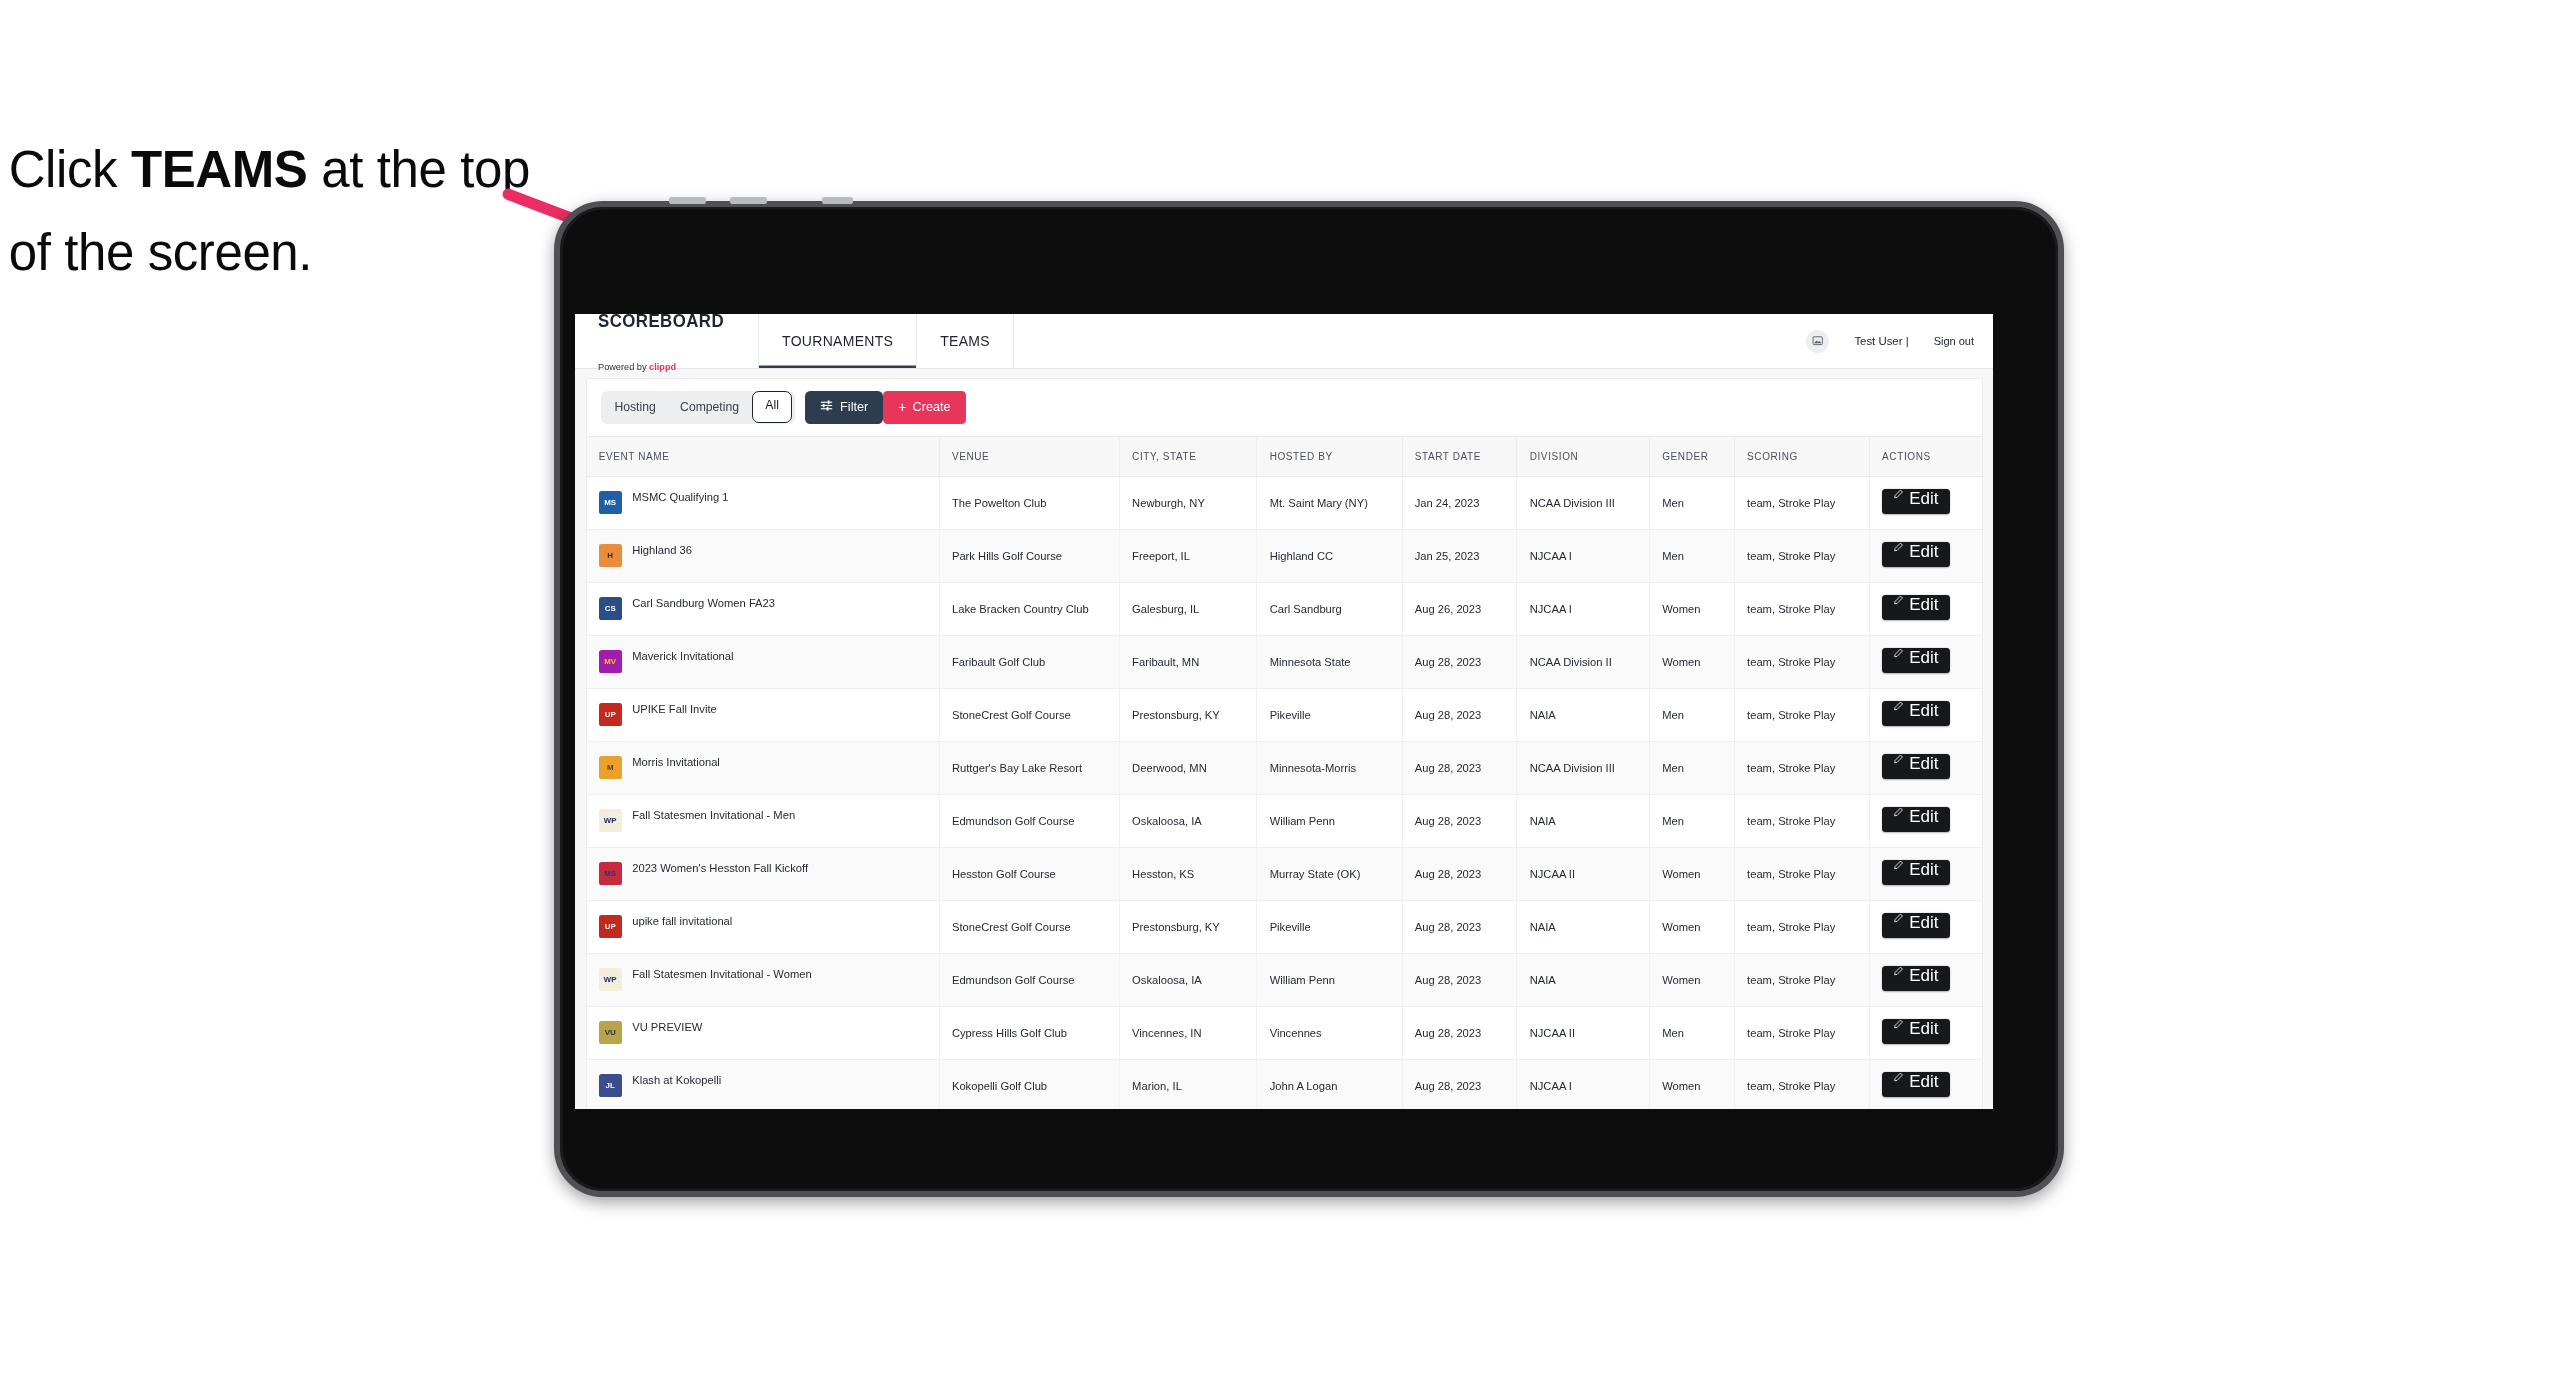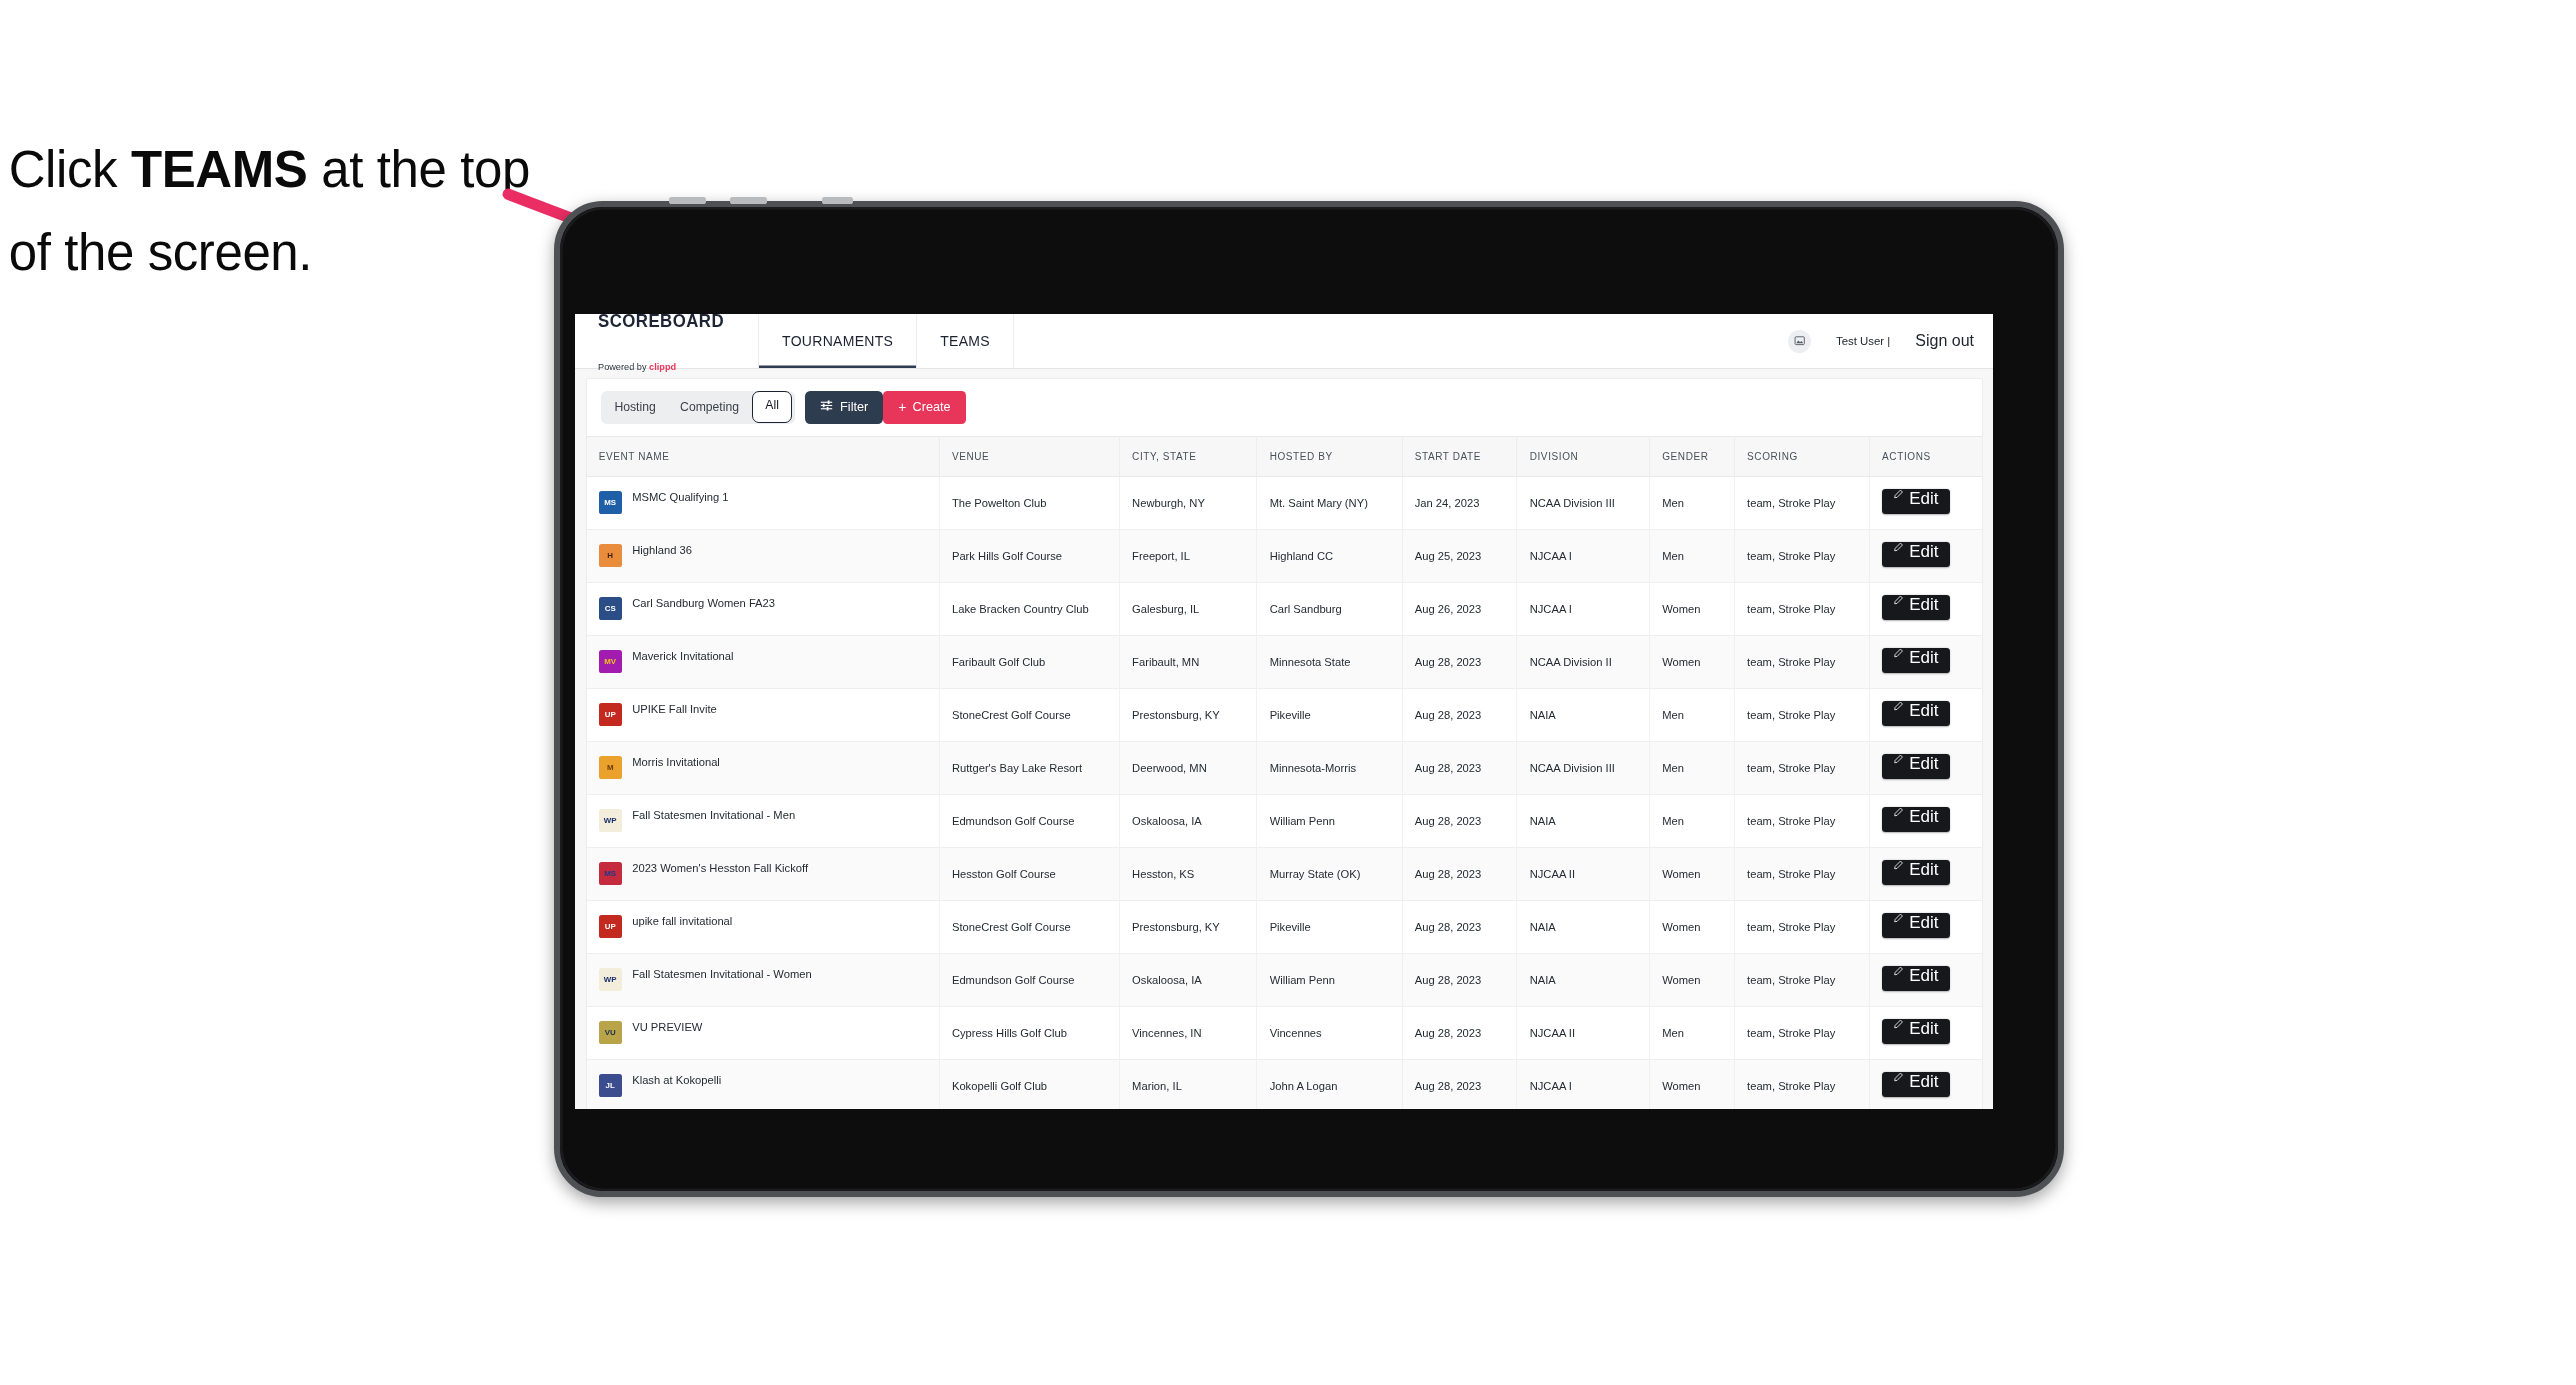--- a/index.html
+++ b/index.html
@@ -76,21 +76,21 @@
 
   #nav-user{
     display:flex;align-items:center;gap:25px;padding-right:19px;padding-left:15.7px;
   }
   #avatar{
     width:23px;height:23px;border-radius:50%;background:#eceef1;
     display:flex;align-items:center;justify-content:center;
   }
   #avatar svg{display:block;}
   #user-name{font-size:11.4px;color:#22272f;}
-  #sign-out{font-size:16px;color:#22272f;cursor:pointer;}
+  #sign-out{font-size:11px;color:#22272f;cursor:pointer;}
 
   
   #content{
     margin:8.7px 10.5px 0 10.5px;background:#ffffff;border:0.9px solid #ececee;
     border-radius:2.6px;min-height:739px;
   }
 
   
   #toolbar{
     display:flex;align-items:center;padding:12.2px 14px 12.2px 14px;gap:0;
@@ -295,21 +295,21 @@
             <tr>
               <td class="c-name">
                 <div class="name-cell">
                   <span class="logo" style="background:#e98c3c;color:#402314">H</span>
                   <span>Highland 36</span>
                 </div>
               </td>
               <td class="c-venue">Park Hills Golf Course</td>
               <td class="c-city">Freeport, IL</td>
               <td class="c-host">Highland CC</td>
-              <td class="c-date">Aug 25, 2023</td>
+              <td class="c-date">Jan 25, 2023</td>
               <td class="c-div">NJCAA I</td>
               <td class="c-gender">Men</td>
               <td class="c-scoring">team, Stroke Play</td>
               <td class="c-actions"><button class="edit-btn">
                   <span>
                     <svg width="10.5" height="10.5" viewBox="0 0 16 16">
                       <path d="M11.4 1.6l3 3-8.2 8.2-3.6.6.6-3.6z" fill="none" stroke="#fff" stroke-width="1.25" stroke-linejoin="round"></path>
                     </svg>
                   </span>
                   <span>Edit</span>

